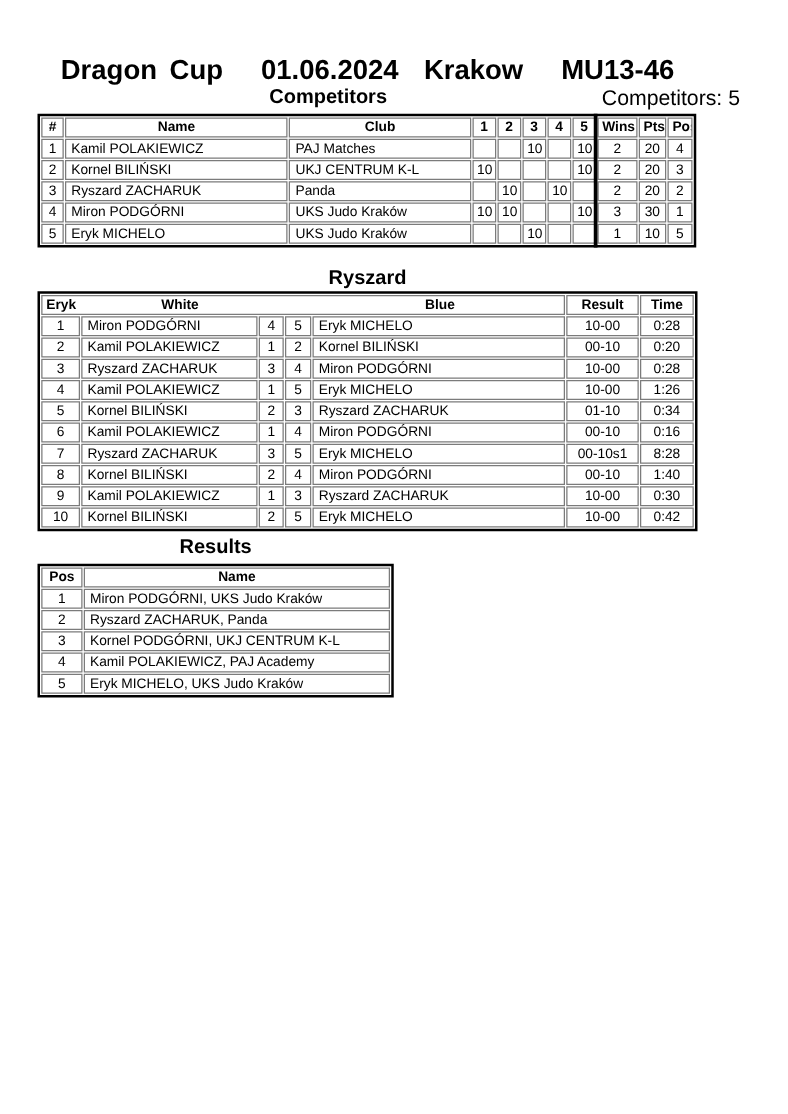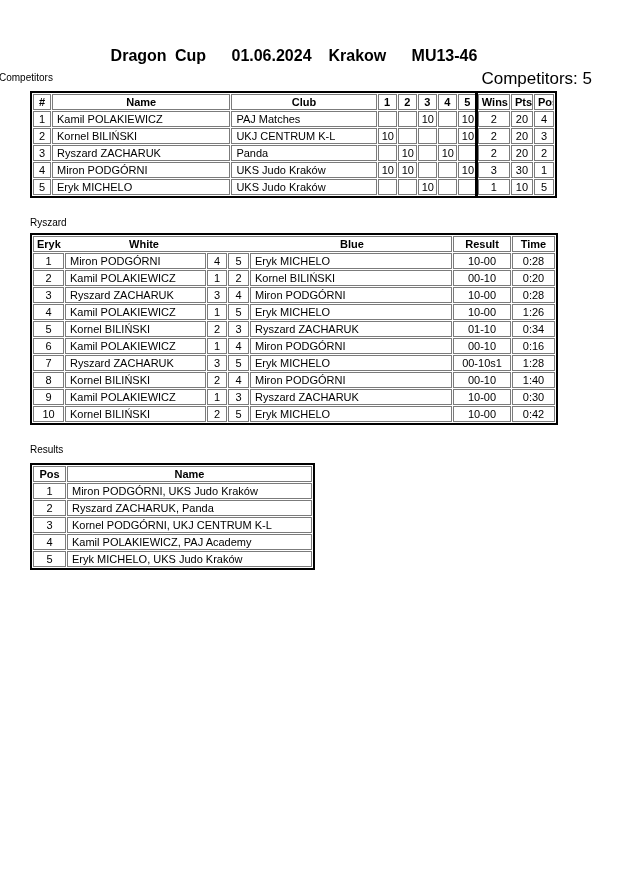--- a/index.html
+++ b/index.html
@@ -8,30 +8,30 @@
     width:630px;height:891px;
     background:#fff;color:#000;
     font-family:"Liberation Sans","DejaVu Sans",sans-serif;
     box-sizing:border-box;
     padding:45px 0 0 30px;
     overflow:hidden;
   }
   .title{
     width:588px;margin-left:-30px;
     text-align:center;
-    font-weight:bold;font-size:16px;line-height:22px;
+    font-weight:bold;font-size:22px;line-height:22px;
     white-space:pre;word-spacing:4px;
   }
   .subhead-row{position:relative;height:16px;margin-top:3px;}
-  .section-heading{font-weight:normal;font-size:10px;line-height:15px;}
+  .section-heading{font-weight:bold;font-size:16px;line-height:15px;text-align:center;}
   .comp-heading{width:527px;}
   .comp-heading .shift{position:relative;left:-31px;}
   .comp-count{position:absolute;top:2px;right:38px;font-size:17px;line-height:13px;font-weight:normal;}
   .matches-heading{width:528px;margin-top:17px;}
-  .results-heading{width:285px;margin-top:17px;}
+  .results-heading{width:285px;margin-top:5px;}
 
   .tbl-wrap{position:relative;}
   .comp-wrap{margin-top:5px;}
   .matches-wrap{margin-top:3px;}
   .results-wrap{margin-top:6px;}
 
   table.tbl{
     border-collapse:separate;border-spacing:1px;
     border:2px solid #000;background:#fff;
     table-layout:fixed;
@@ -254,21 +254,21 @@
           <td>00-10</td>
           <td>0:16</td>
         </tr>
         <tr>
           <td>7</td>
           <td class="lft">Ryszard ZACHARUK</td>
           <td>3</td>
           <td>5</td>
           <td class="lft">Eryk MICHELO</td>
           <td>00-10s1</td>
-          <td>1:28</td>
+          <td>8:28</td>
         </tr>
         <tr>
           <td>8</td>
           <td class="lft">Kornel BILIŃSKI</td>
           <td>2</td>
           <td>4</td>
           <td class="lft">Miron PODGÓRNI</td>
           <td>00-10</td>
           <td>1:40</td>
         </tr>

